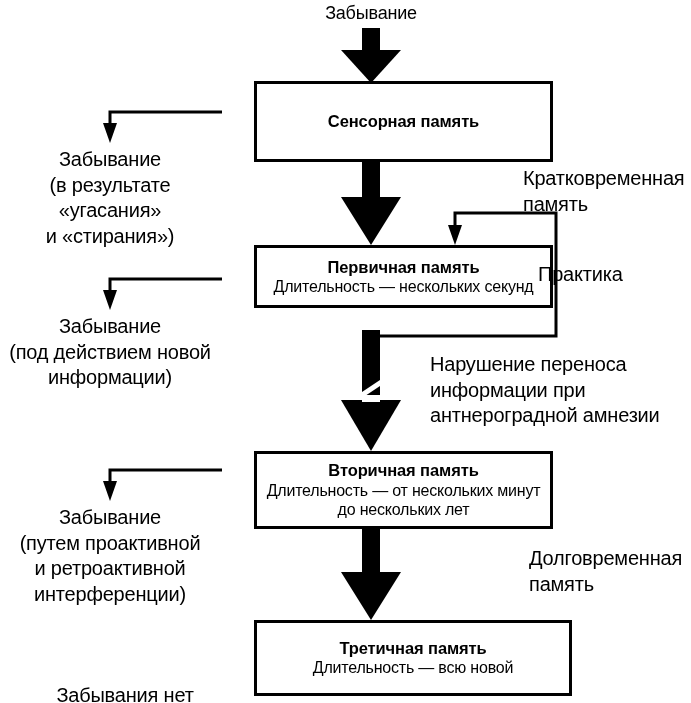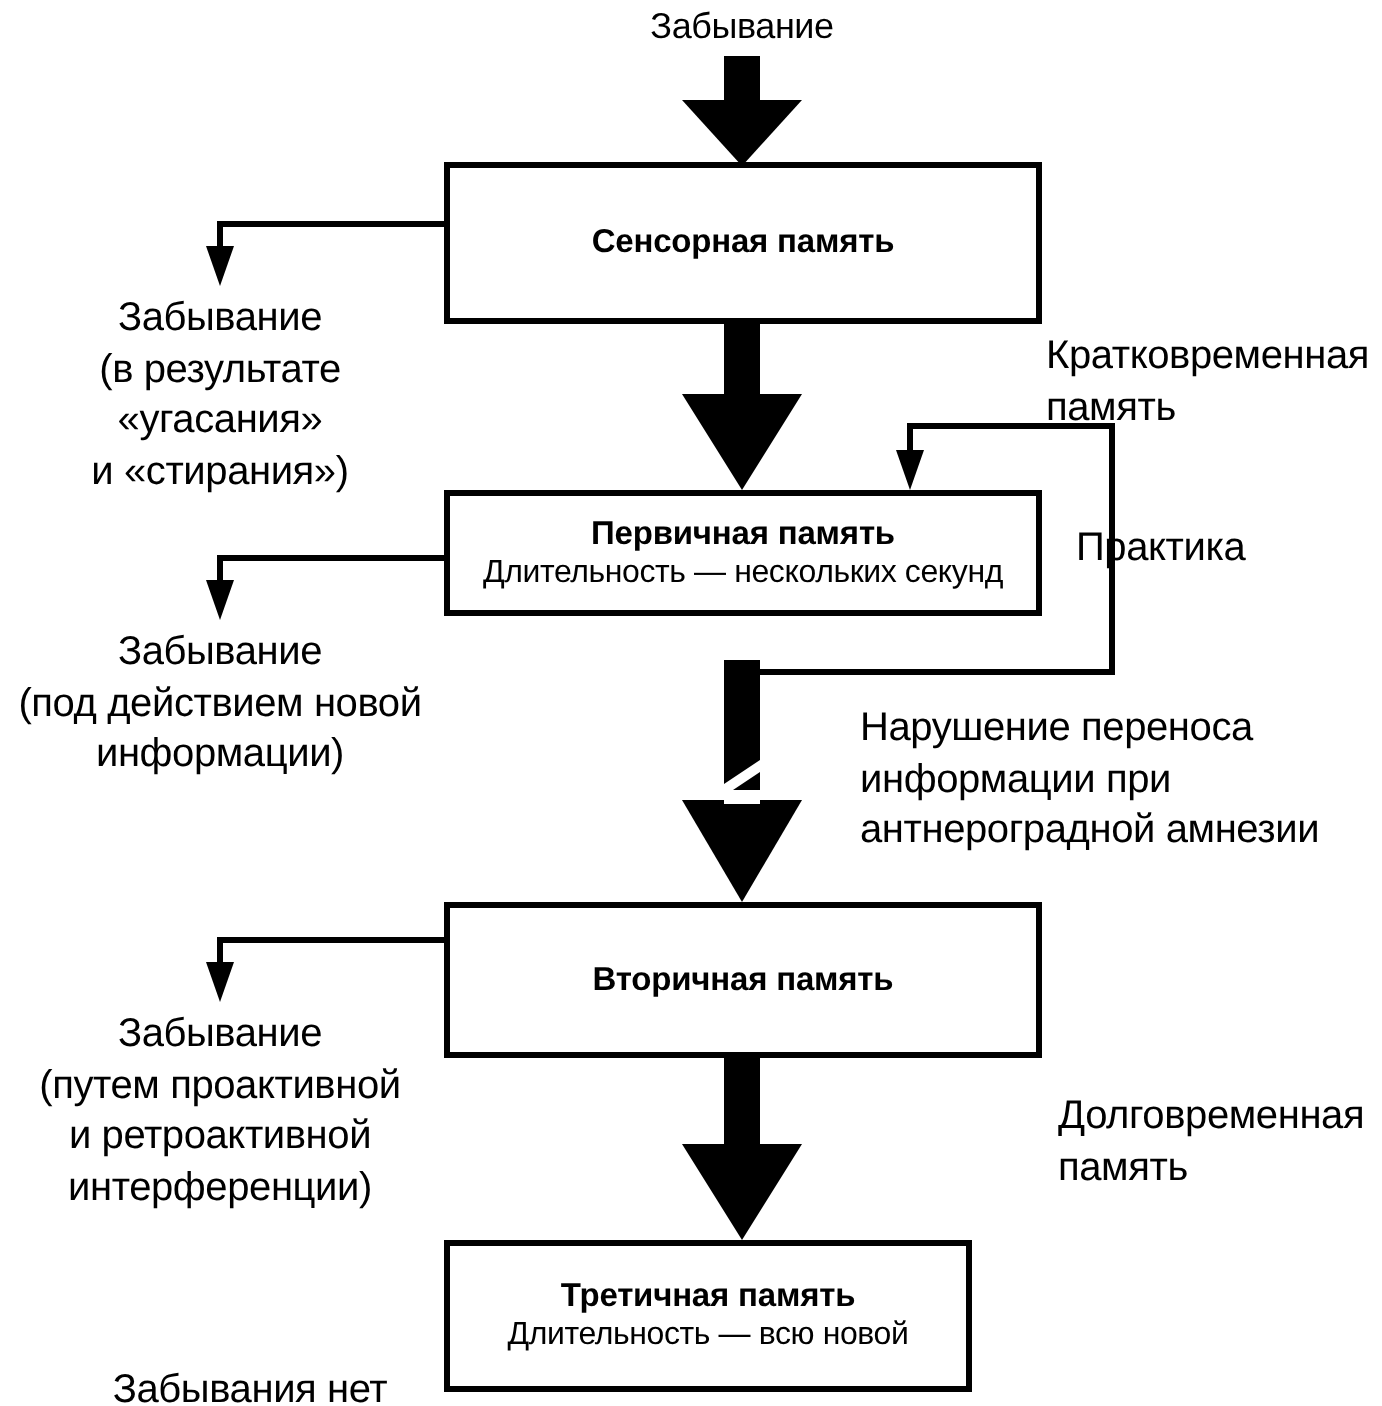--- a/index.html
+++ b/index.html
@@ -16,20 +16,21 @@
     position:absolute;
     border:3px solid #000;
     background:#fff;
     box-sizing:border-box;
     display:flex;
     flex-direction:column;
     align-items:center;
     justify-content:center;
     text-align:center;
     line-height:1.22;
+    margin-left:32px;
   }
   .box .title{font-weight:bold;font-size:16.5px;letter-spacing:-0.1px;}
   .box .sub{font-size:16px;letter-spacing:-0.2px;}
   .lbl{
     position:absolute;
     font-size:20px;
     line-height:1.28;
     text-align:center;
     white-space:pre-line;
     letter-spacing:-0.2px;
@@ -93,23 +94,24 @@
     <div class="title">Сенсорная память</div>
   </div>
 
   <div class="box" style="left:222px;top:245px;width:299px;height:63px;">
     <div class="title">Первичная память</div>
     <div class="sub" style="max-width:268px;">Длительность — нескольких секунд</div>
   </div>
 
   <div class="box" style="left:222px;top:451px;width:299px;height:78px;">
     <div class="title">Вторичная память</div>
+    <div class="sub" style="max-width:286px;">Длительность — от нескольких минут до нескольких лет</div>
   </div>
 
-  <div class="box" style="left:222px;top:620px;width:264px;height:76px;">
+  <div class="box" style="left:222px;top:620px;width:318px;height:76px;">
     <div class="title">Третичная память</div>
     <div class="sub">Длительность — всю новой</div>
   </div>
 
   <div class="lbl" style="left:0px;top:147px;width:220px;">Забывание
 (в результате «угасания»
 и «стирания»)</div>
 
   <div class="lbl" style="left:0px;top:314px;width:220px;">Забывание
 (под действием новой

